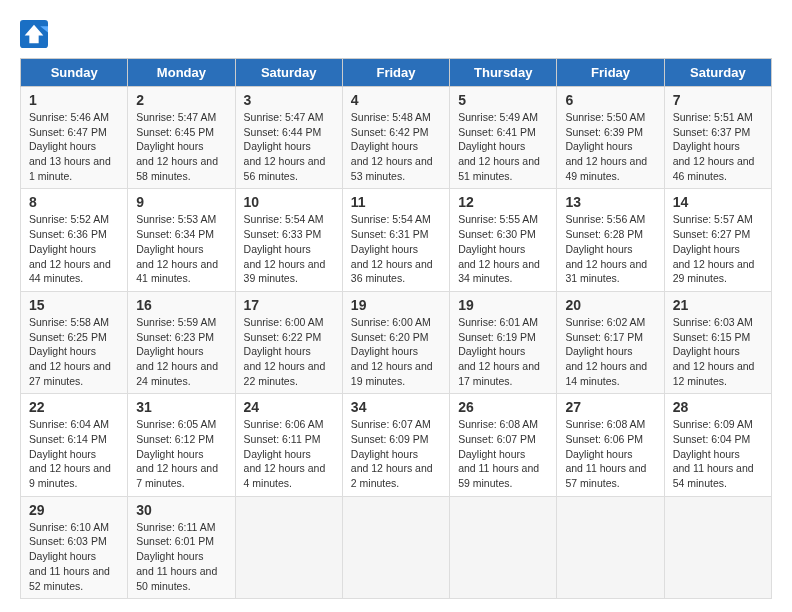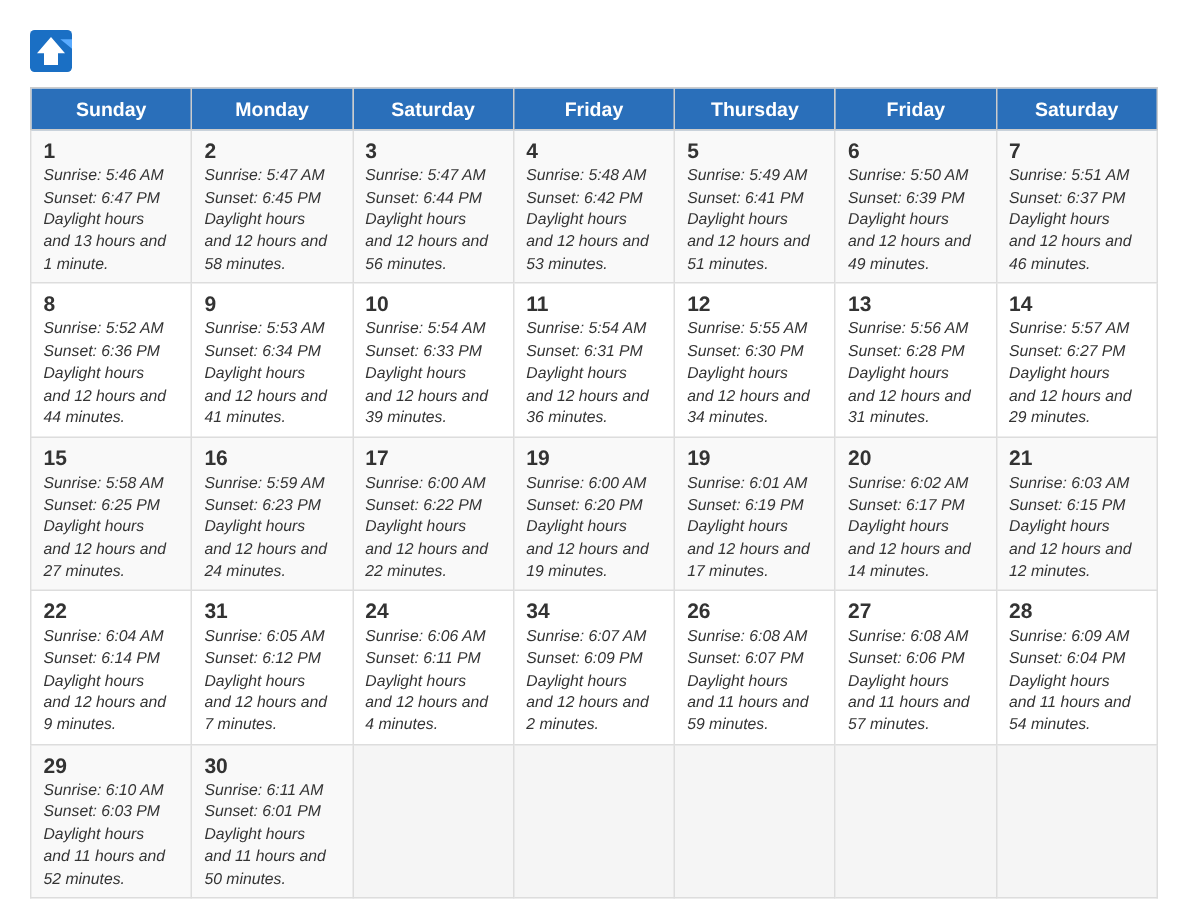--- a/index.html
+++ b/index.html
@@ -76,21 +76,20 @@
       font-size: 14px;
       font-weight: bold;
       color: #333;
       display: block;
       margin-bottom: 2px;
     }
     .day-detail {
       font-size: 10.5px;
       line-height: 1.4;
       color: #333;
-      font-style: italic;
     }
     td.empty {
       background: #f5f5f5 !important;
     }
   </style>
 </head>
 <body>
 
 <div class="header">
   <div class="logo">

